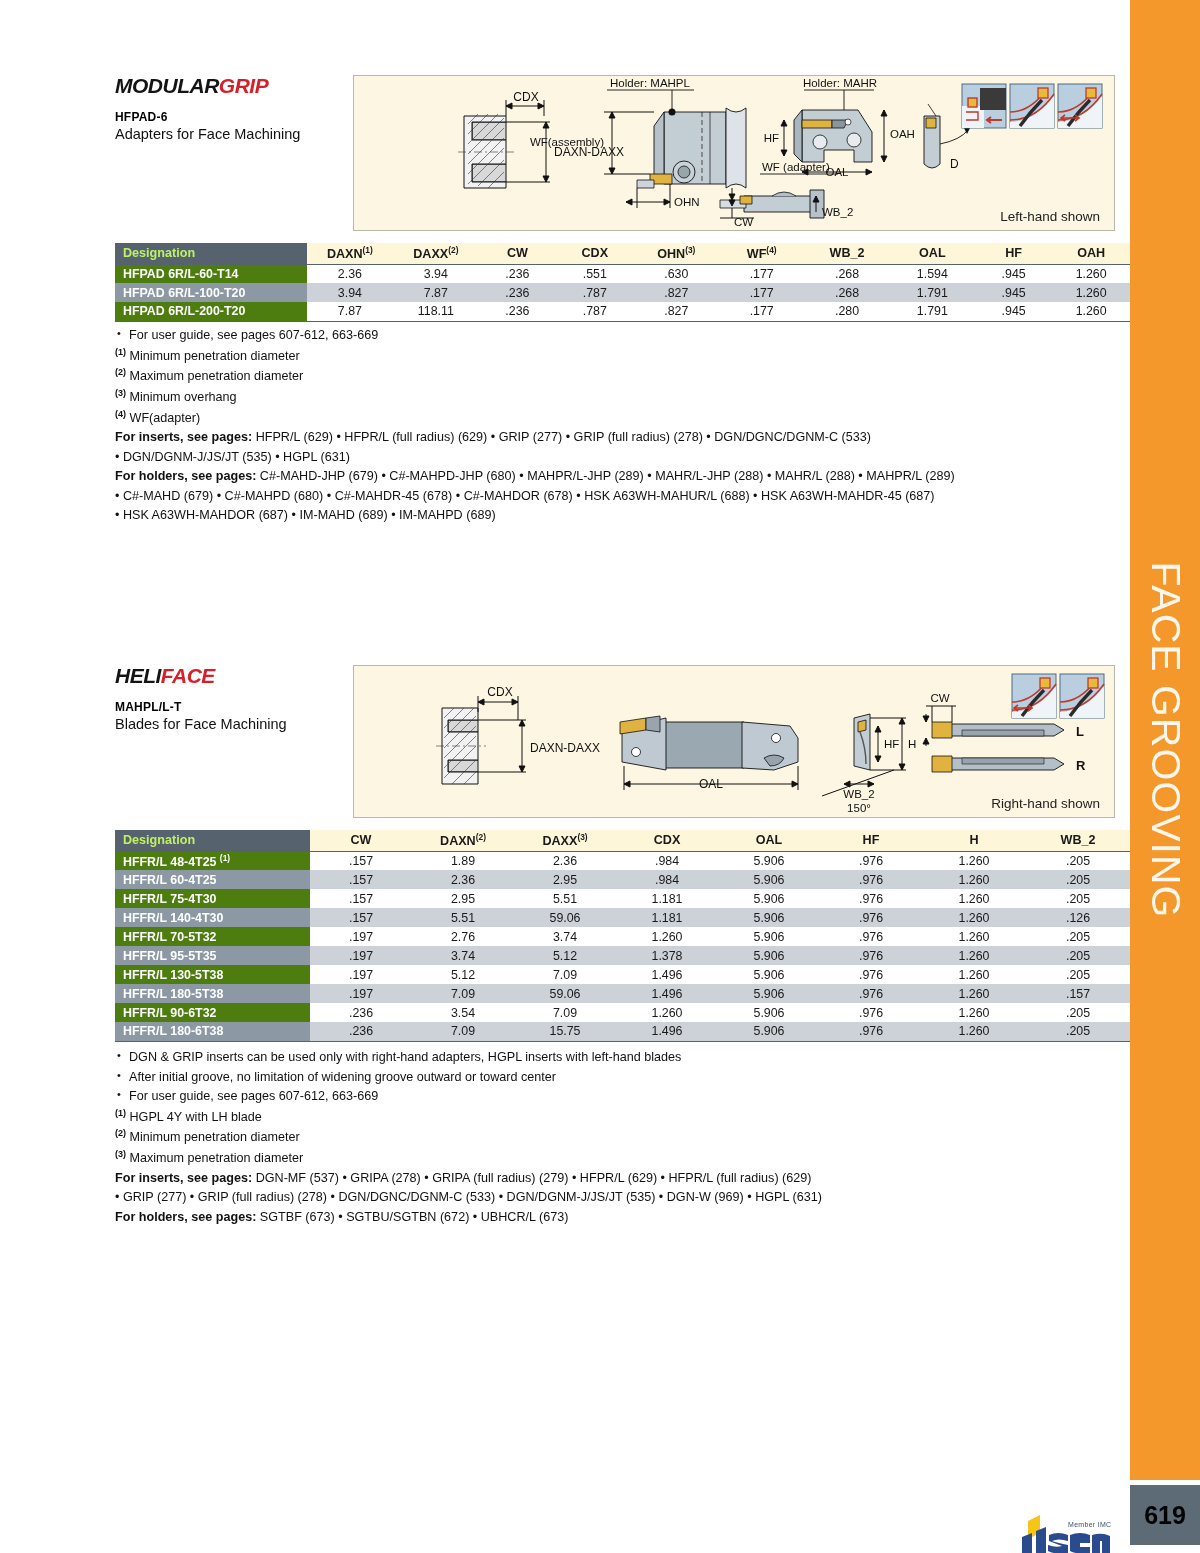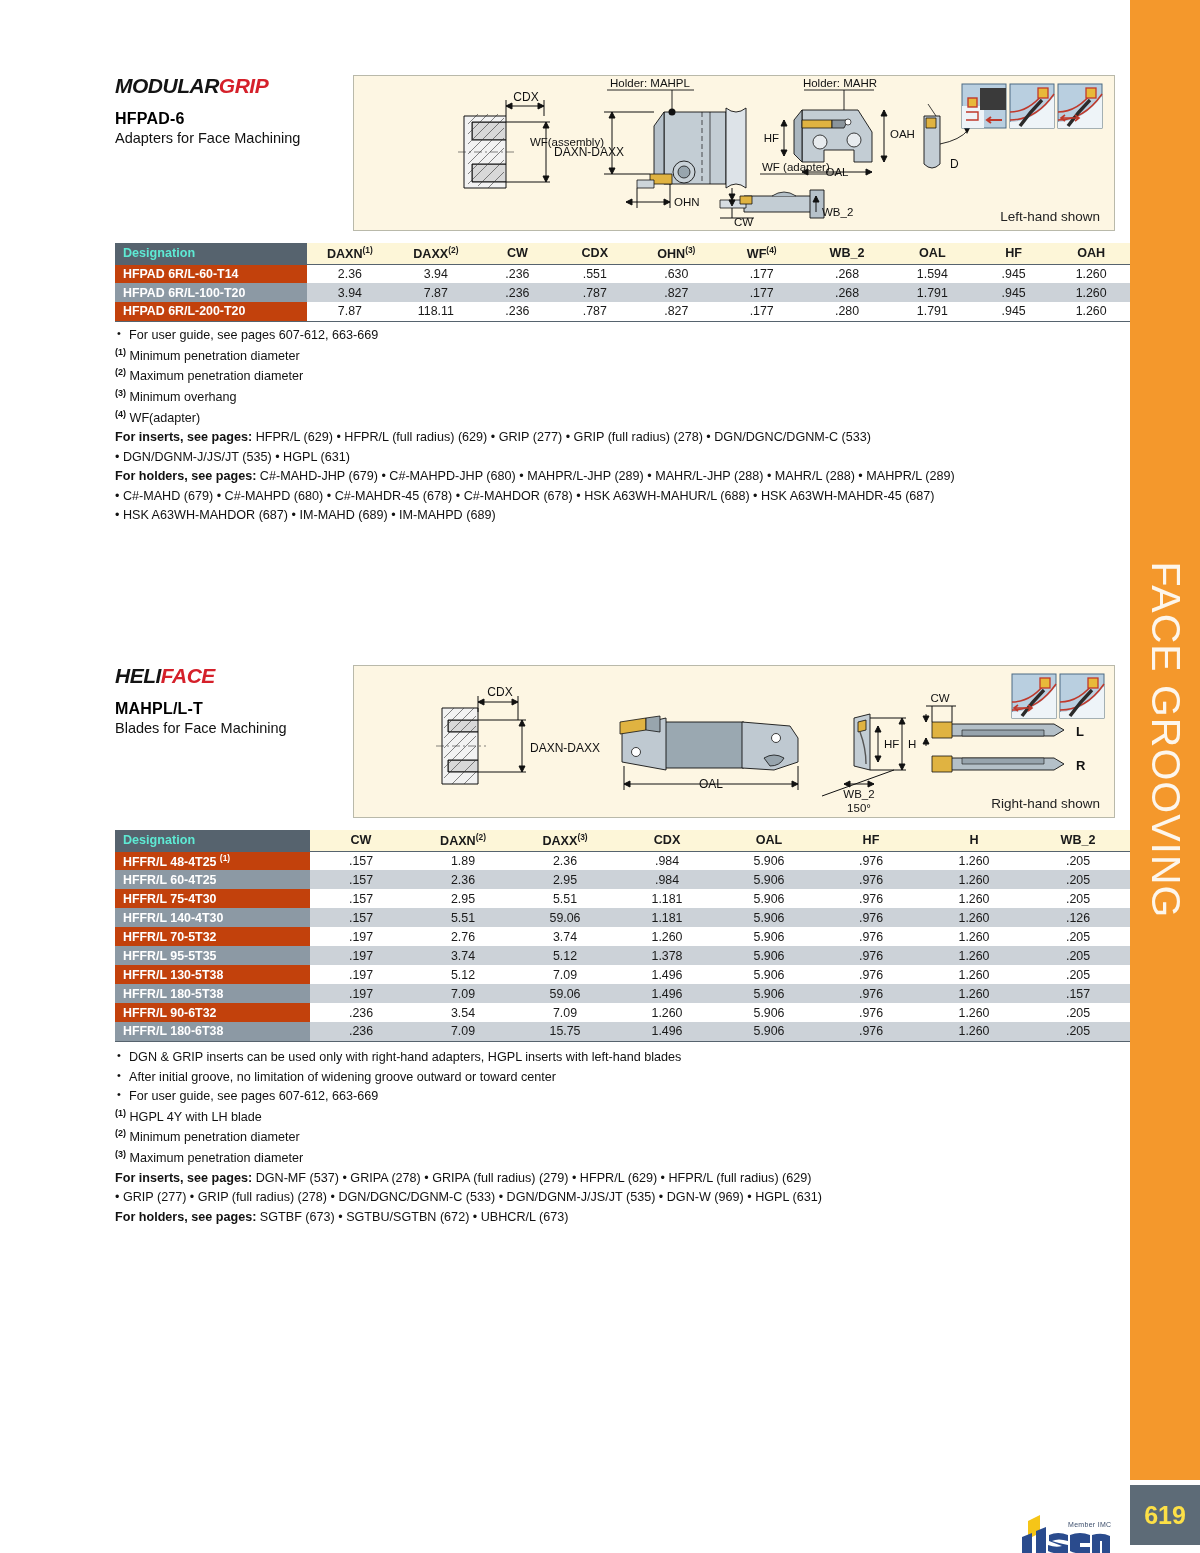--- a/index.html
+++ b/index.html
@@ -31,21 +31,21 @@
   }
 
   
   #page { position:absolute; left:0; top:15px; width:1130px; height:1553px; }
 
   
   .brand-block { position:absolute; left:115px; width:230px; }
   .brand-logo { font-size:21px; font-weight:bold; font-style:italic; letter-spacing:-0.5px; line-height:1; }
   .brand-logo .k { color:#141414; }
   .brand-logo .r { color:#d5202a; }
-  .prod-code { font-size:16px; font-weight:bold; margin-top:14px; letter-spacing:.2px;}
+  .prod-code { font-size:12px; font-weight:bold; margin-top:14px; letter-spacing:.2px;}
   .prod-desc { font-size:14.5px; margin-top:2px; color:#111; }
 
   
   .diagram {
     position:absolute;
     background:#fdf6e3;
     border:1px solid #b9b9aa;
   }
   .diagram svg { display:block; }
   .hand-note {
@@ -65,35 +65,35 @@
     background:#fdf6d8;
     color:#1a1a1a;
     font-weight:bold;
     font-size:12.6px;
     height:21px;
     text-align:center;
     border-bottom:1.5px solid #56636e;
   }
   table.spec thead th.desig {
     background:#56636e;
-    color:#5eead4;
+    color:#bef264;
     text-align:left;
     padding-left:8px;
     border-bottom:1.5px solid #56636e;
   }
   table.spec td.desig {
     color:#ffffff;
     font-weight:bold;
     text-align:left;
     padding-left:8px;
     height:19px;
     font-size:12.4px;
     white-space:nowrap;
   }
-  table.spec tr.odd td.desig { background:#c2410c; }
+  table.spec tr.odd td.desig { background:#4d7c0f; }
   table.spec tr.even td.desig { background:#8c99a4; }
   table.spec td.num { text-align:center; height:19px; color:#1a1a1a; }
   table.spec tr.odd td.num { background:#ffffff; }
   table.spec tr.even td.num { background:#ccd2d8; }
   table.spec tbody tr:last-child td { border-bottom:1.5px solid #56636e; }
   sup { font-size:8.4px; vertical-align:super; }
 
   
   .notes { position:absolute; left:115px; width:1000px; font-size:12.6px; line-height:1.55; color:#111; }
   .notes .bullet { padding-left:14px; position:relative; }
@@ -103,21 +103,21 @@
   .notes .fn { padding-left:0; }
   .notes .fn sup { font-weight:bold; font-size:9px; }
   .notes .ref b { font-weight:bold; }
   .notes .row { white-space:nowrap; }
 
   
   #footer-logo { position:absolute; left:1018px; top:1492px; width:95px; height:52px; }
   #page-number {
     position:absolute; right:0; top:1485px;
     width:70px; height:60px;
-    background:#5d6b77; color:#fde047;
+    background:#5d6b77; color:#000000;
     font-size:25px; font-weight:bold;
     display:flex; align-items:center; justify-content:center;
   }
   .imc-text { font-size:7px; color:#3b4d6b; letter-spacing:.3px; }
 </style>
 </head>
 <body>
 
 <div id="side-tab">
   <span class="vtext">FACE GROOVING</span>

